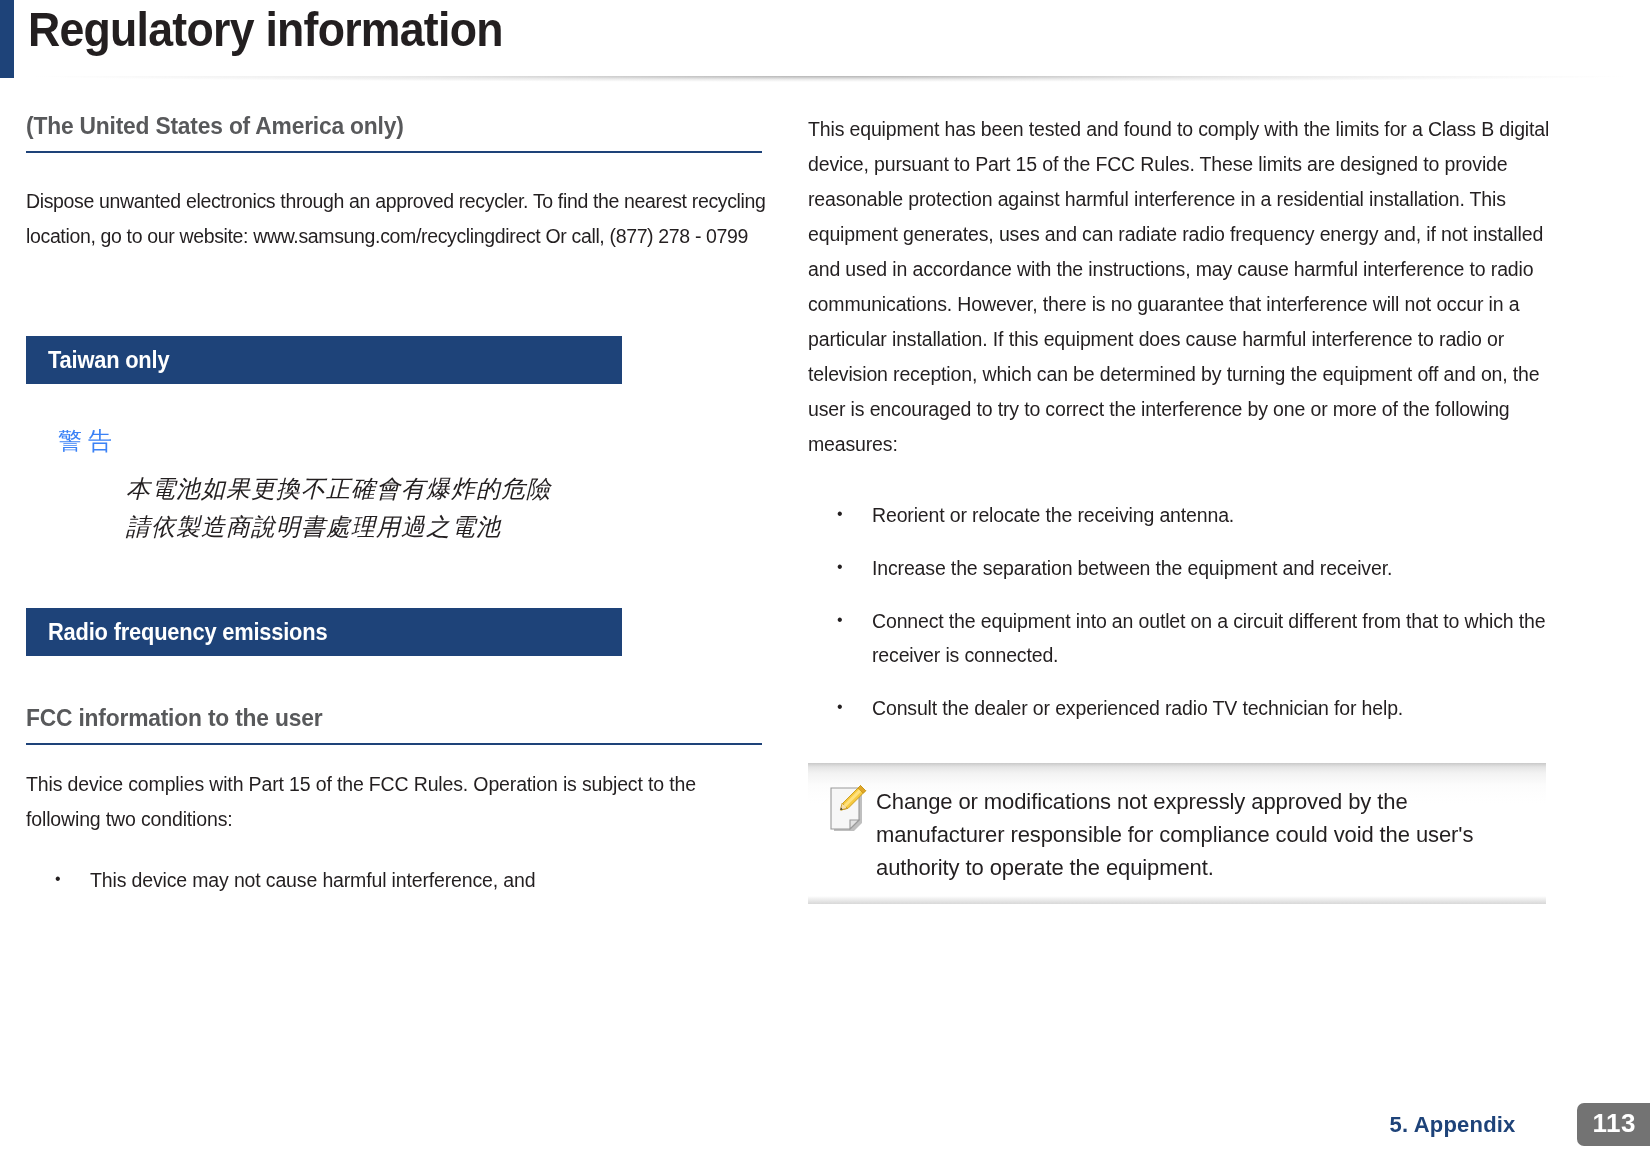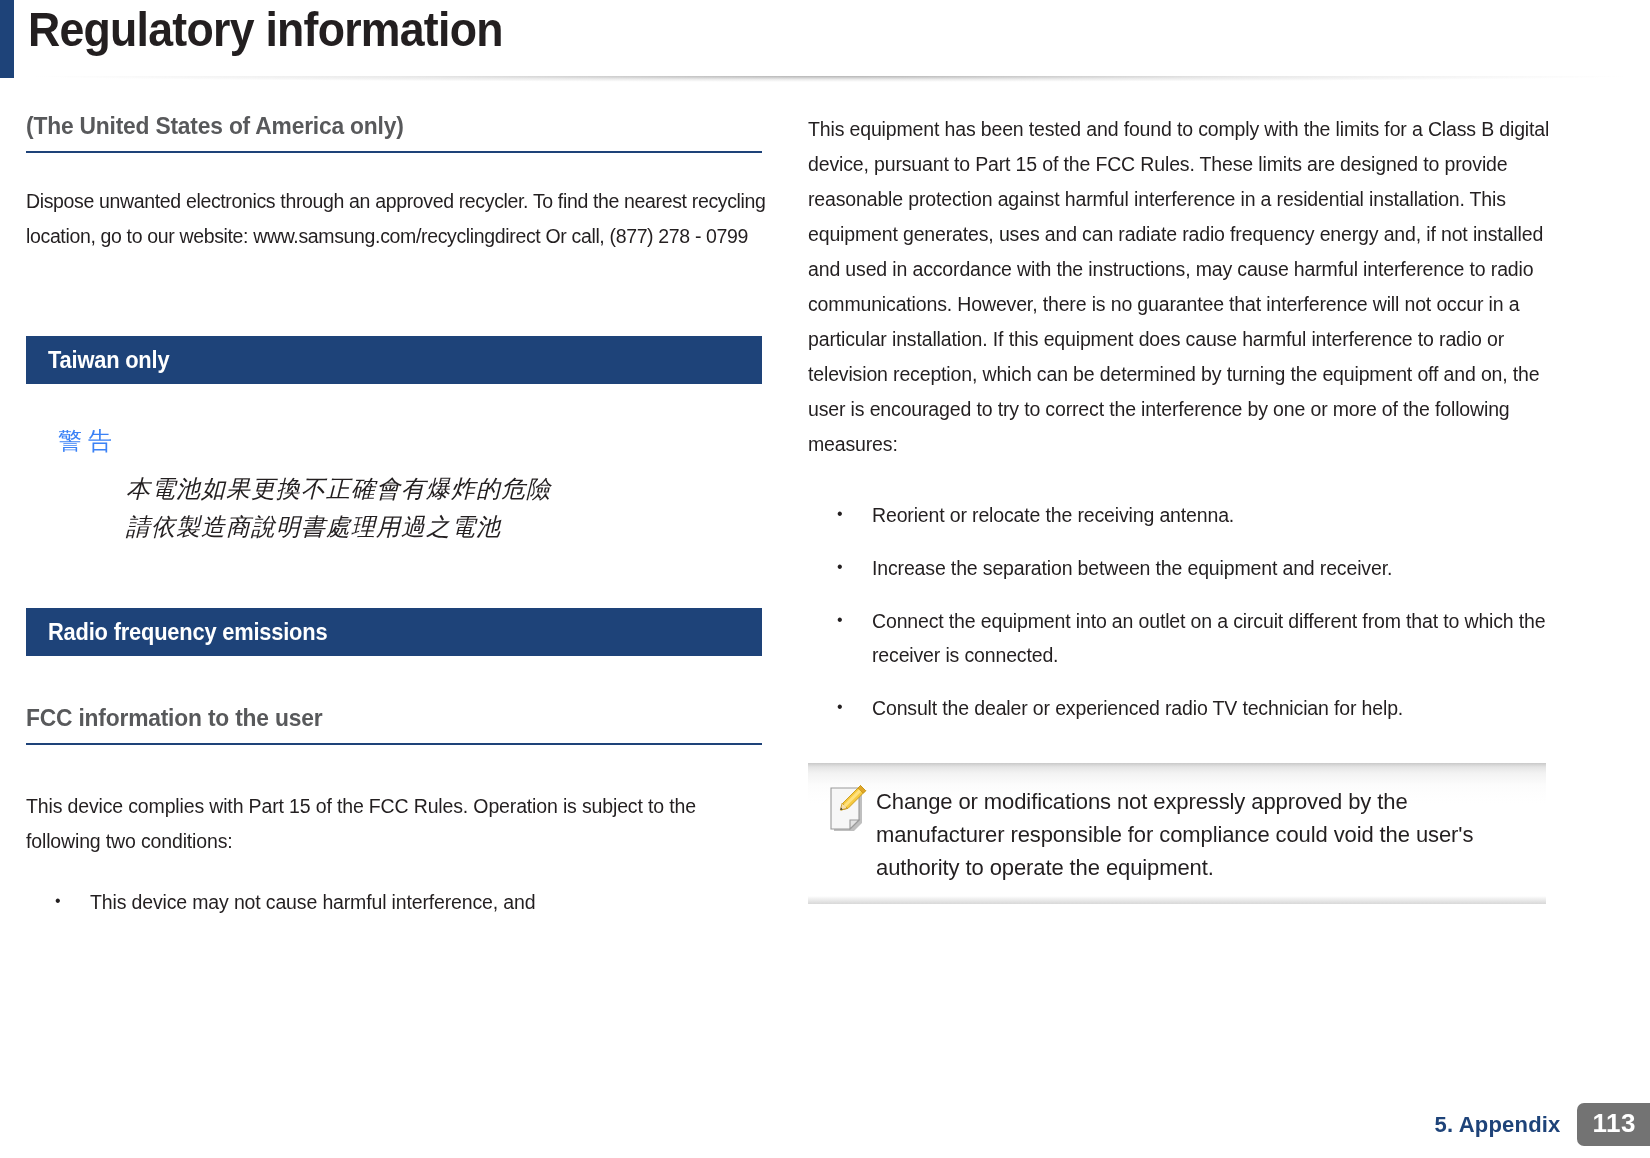--- a/index.html
+++ b/index.html
@@ -73,21 +73,21 @@
     width: 736px;
   }
 
   
   .banner {
     background: #1e4379;
     height: 48px;
     display: flex;
     align-items: center;
     padding-left: 22px;
-    width: 736px;
+    width: 596px;
   }
   .banner-label {
     color: #ffffff;
     font-size: 23px;
     font-weight: bold;
     letter-spacing: -0.2px;
     transform: scaleX(0.95);
     transform-origin: left center;
     white-space: nowrap;
   }
@@ -167,20 +167,21 @@
     left: 16px; top: 20px;
     width: 44px; height: 48px;
   }
 
   
   .footer {
     position: absolute;
     right: 0; bottom: 12px;
     display: flex;
     align-items: center;
+    gap: 45px;
   }
   .footer-chapter {
     font-size: 22px;
     font-weight: bold;
     color: #1e4379;
     margin-right: 16px;
     letter-spacing: 0.2px;
   }
   .footer-pagenum {
     background: #737373;
@@ -221,21 +222,21 @@
       <div class="cjk-body" style="margin-top:0;">請依製造商說明書處理用過之電池</div>
     </div>
   </div>
 
   <div style="margin-top:62px;">
     <div class="banner">
       <span class="banner-label">Radio frequency emissions</span>
     </div>
     <div class="subhead" style="margin-top:48px;">FCC information to the user</div>
     <div class="subhead-rule"></div>
-    <div class="para" style="margin-top:44px;">This device complies with Part 15 of the FCC Rules. Operation is subject to the following two conditions:</div>
+    <div class="para" style="margin-top:22px;">This device complies with Part 15 of the FCC Rules. Operation is subject to the following two conditions:</div>
     <ul class="blist" style="margin-top:26px;">
       <li>This device may not cause harmful interference, and</li>
     </ul>
   </div>
 </div>
 
 <div class="col col-right">
 
   <div class="para">This equipment has been tested and found to comply with the limits for a Class B digital device, pursuant to Part 15 of the FCC Rules. These limits are designed to provide reasonable protection against harmful interference in a residential installation. This equipment generates, uses and can radiate radio frequency energy and, if not installed and used in accordance with the instructions, may cause harmful interference to radio communications. However, there is no guarantee that interference will not occur in a particular installation. If this equipment does cause harmful interference to radio or television reception, which can be determined by turning the equipment off and on, the user is encouraged to try to correct the interference by one or more of the following measures:</div>
 

